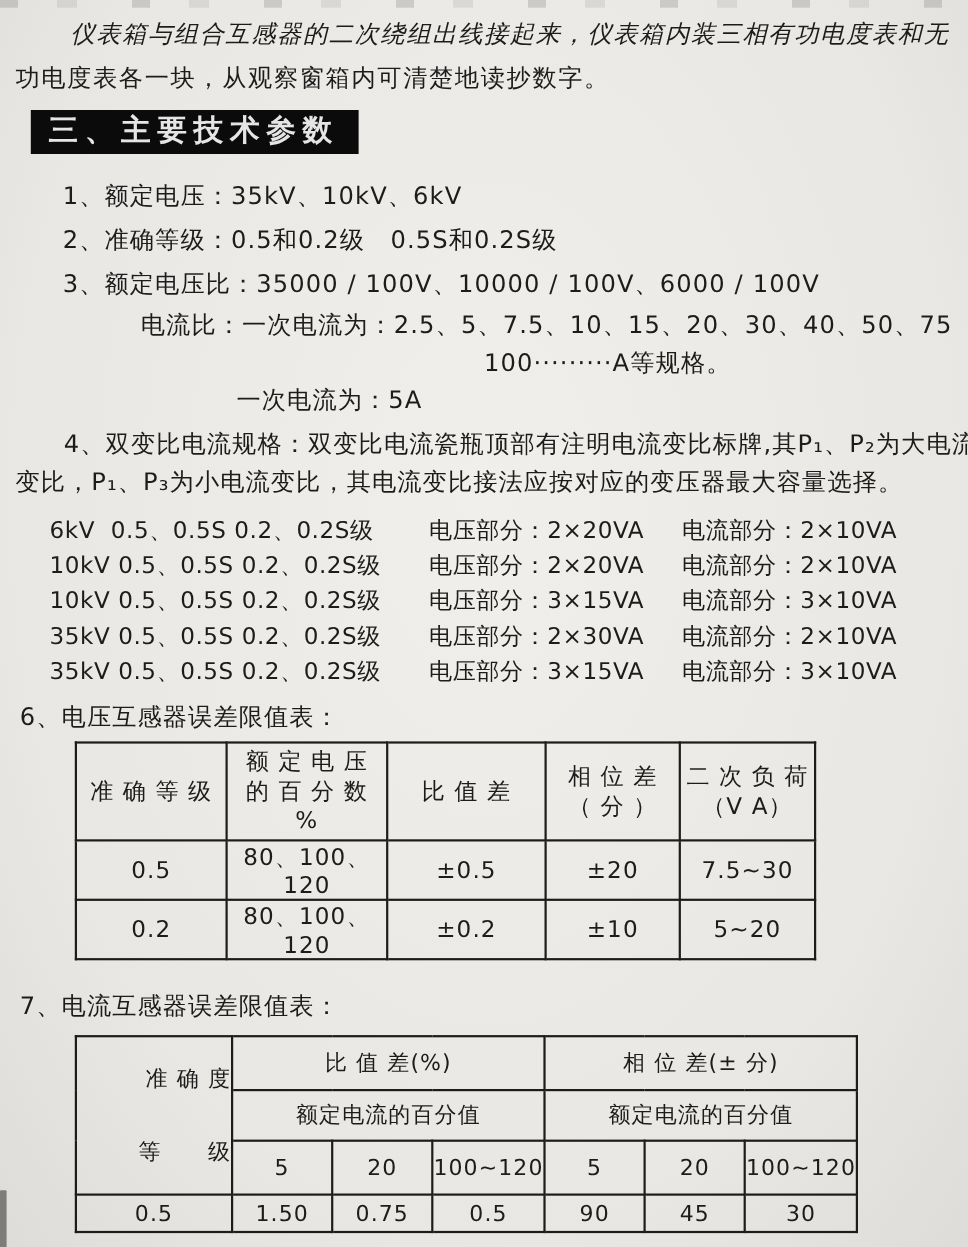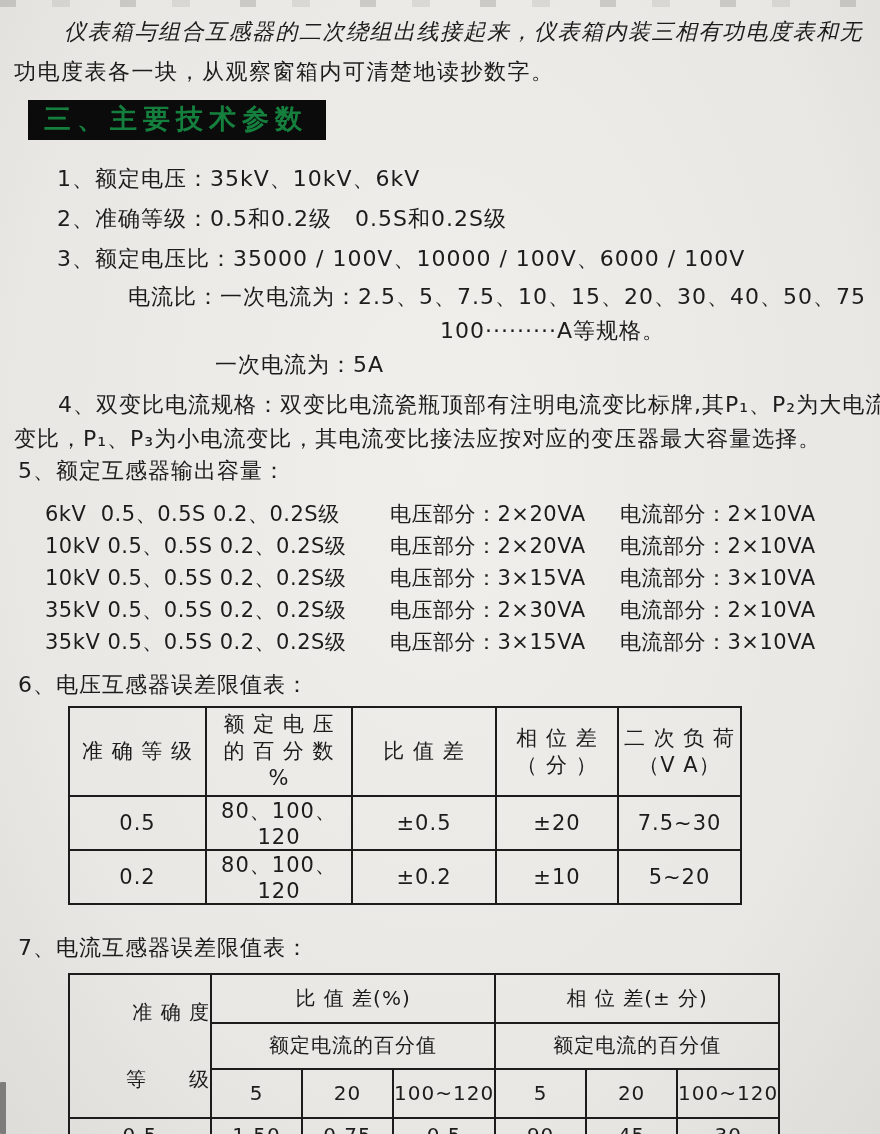--- a/index.html
+++ b/index.html
@@ -26,21 +26,21 @@
   }
 
   .intro-line { font-size: 22px; line-height: 40px; letter-spacing: 1.5px; }
   .intro-1 { padding-left: 50px; font-style: italic; }
 
   .section-title {
     display: inline-block;
     margin: 8px 0 0 14px;
     padding: 4px 18px 6px 16px;
     background: #0b0b0b;
-    color: #15803d;
+    color: #e5e5e5;
     font-size: 27px;
     font-weight: bold;
     letter-spacing: 6px;
     line-height: 30px;
   }
 
   .item { font-size: 22px; line-height: 30px; letter-spacing: 1px; white-space: pre; }
   .mt-24 { margin-top: 24px; }
   .mt-16 { margin-top: 28px; }
   .mt-12 { margin-top: 12px; }
@@ -99,21 +99,20 @@
   <div class="item mt-10 ind-43">2、准确等级：0.5和0.2级　0.5S和0.2S级</div>
   <div class="item mt-10 ind-43">3、额定电压比：35000 / 100V、10000 / 100V、6000 / 100V</div>
 
   <div class="item mt-8 ind-114">电流比：一次电流为：2.5、5、7.5、10、15、20、30、40、50、75</div>
   <div class="item mt-4 ind-426">100·········A等规格。</div>
   <div class="item mt-4 ind-201">一次电流为：5A</div>
 
   <div class="item mt-10 ind-44">4、双变比电流规格：双变比电流瓷瓶顶部有注明电流变比标牌,其P₁、P₂为大电流</div>
   <div class="item mt-4">变比，P₁、P₃为小电流变比，其电流变比接法应按对应的变压器最大容量选择。</div>
 
-  <div class="item mt-2 ind-4">5、额定互感器输出容量：</div>
 
   <div class="cap-list">
     <div class="cap-row">
       <span class="cap-spec">6kV  0.5、0.5S 0.2、0.2S级</span>
       <span class="cap-volt">电压部分：2×20VA</span>
       <span class="cap-curr">电流部分：2×10VA</span>
     </div>
     <div class="cap-row">
       <span class="cap-spec">10kV 0.5、0.5S 0.2、0.2S级</span>
       <span class="cap-volt">电压部分：2×20VA</span>

